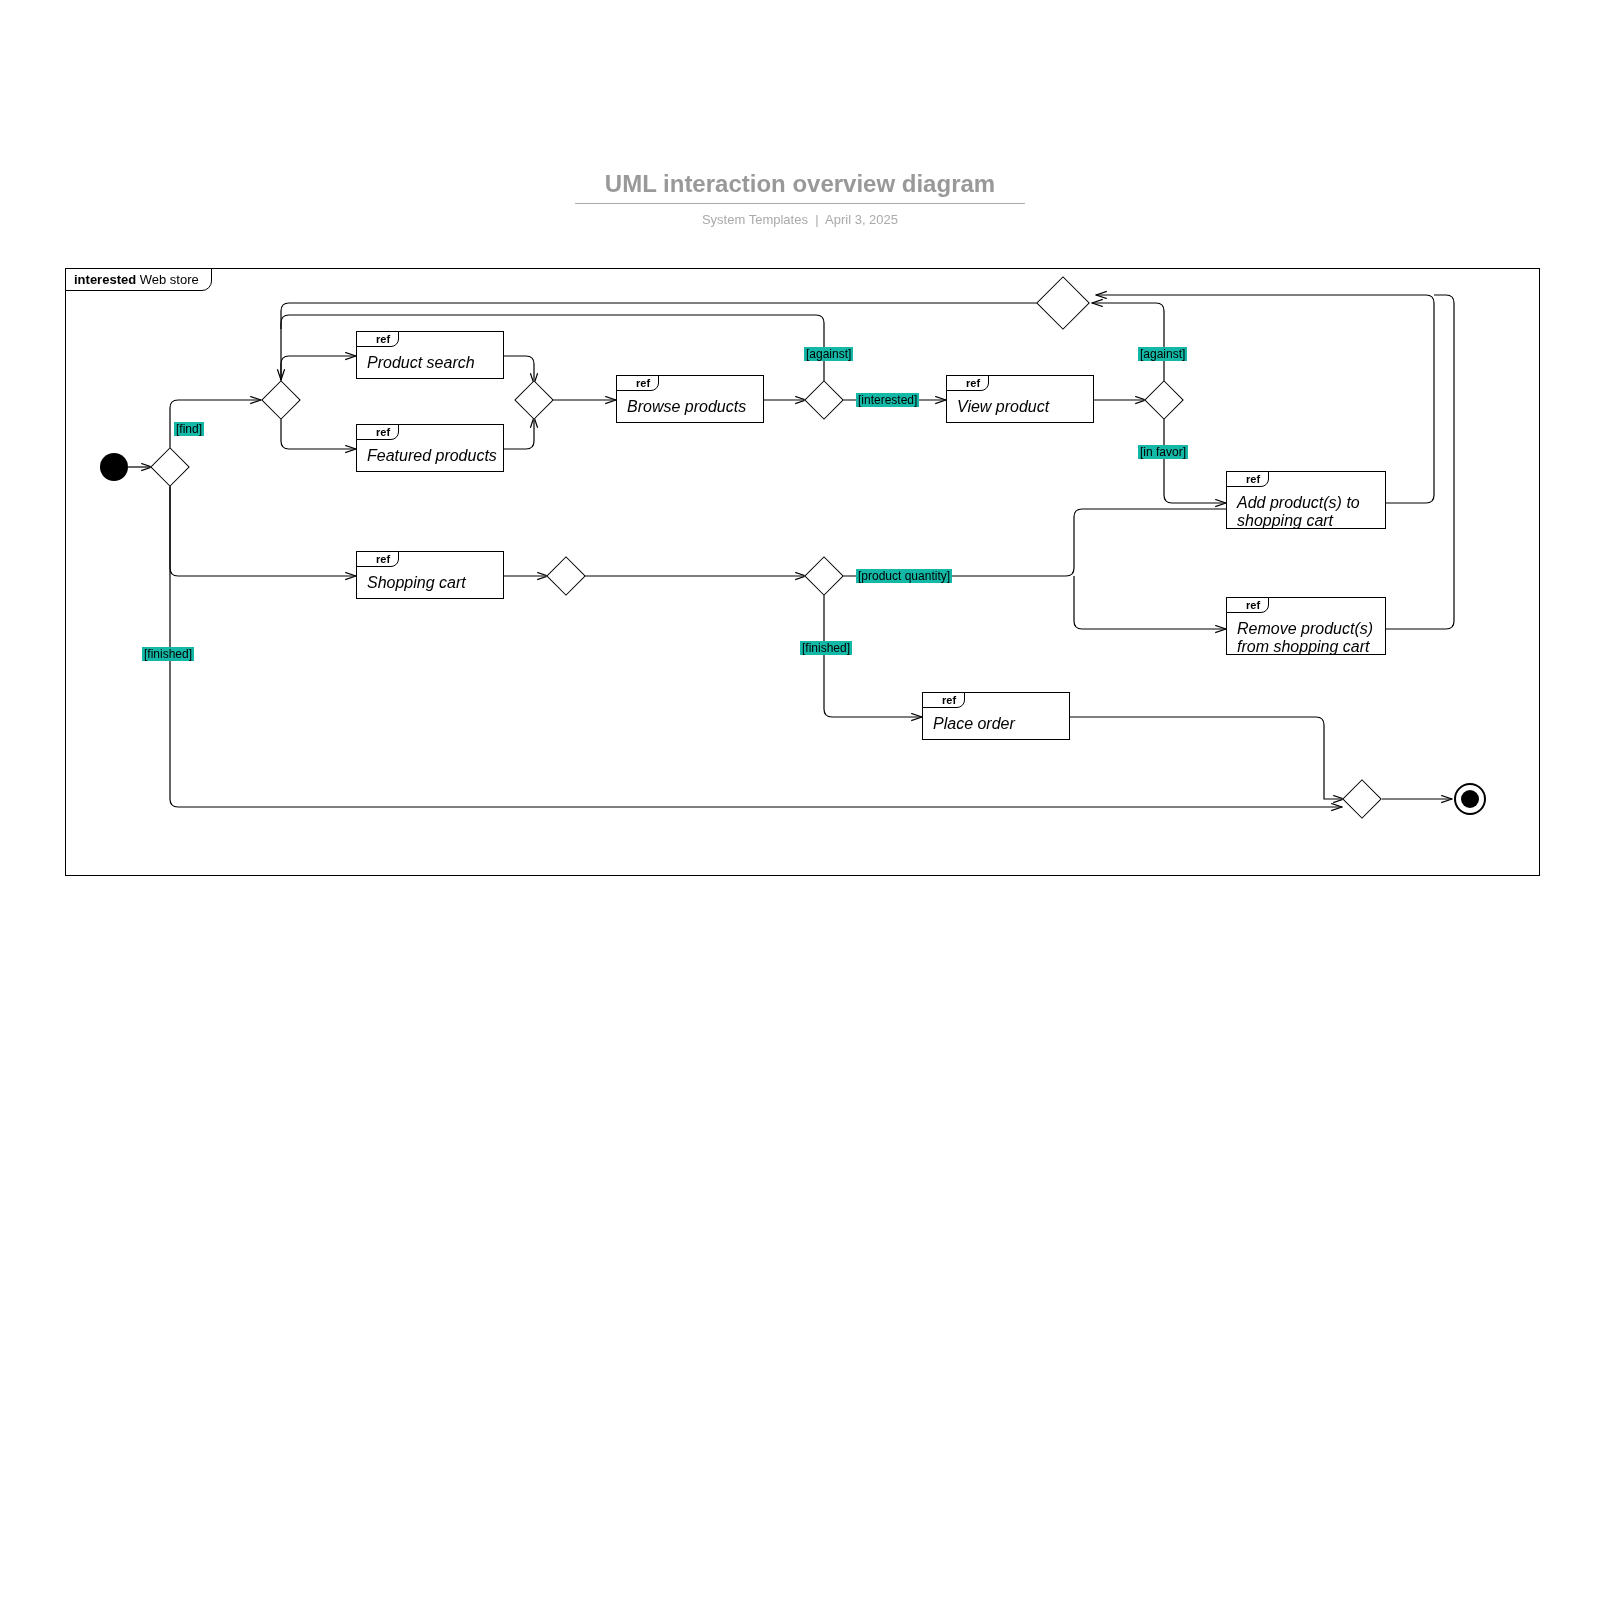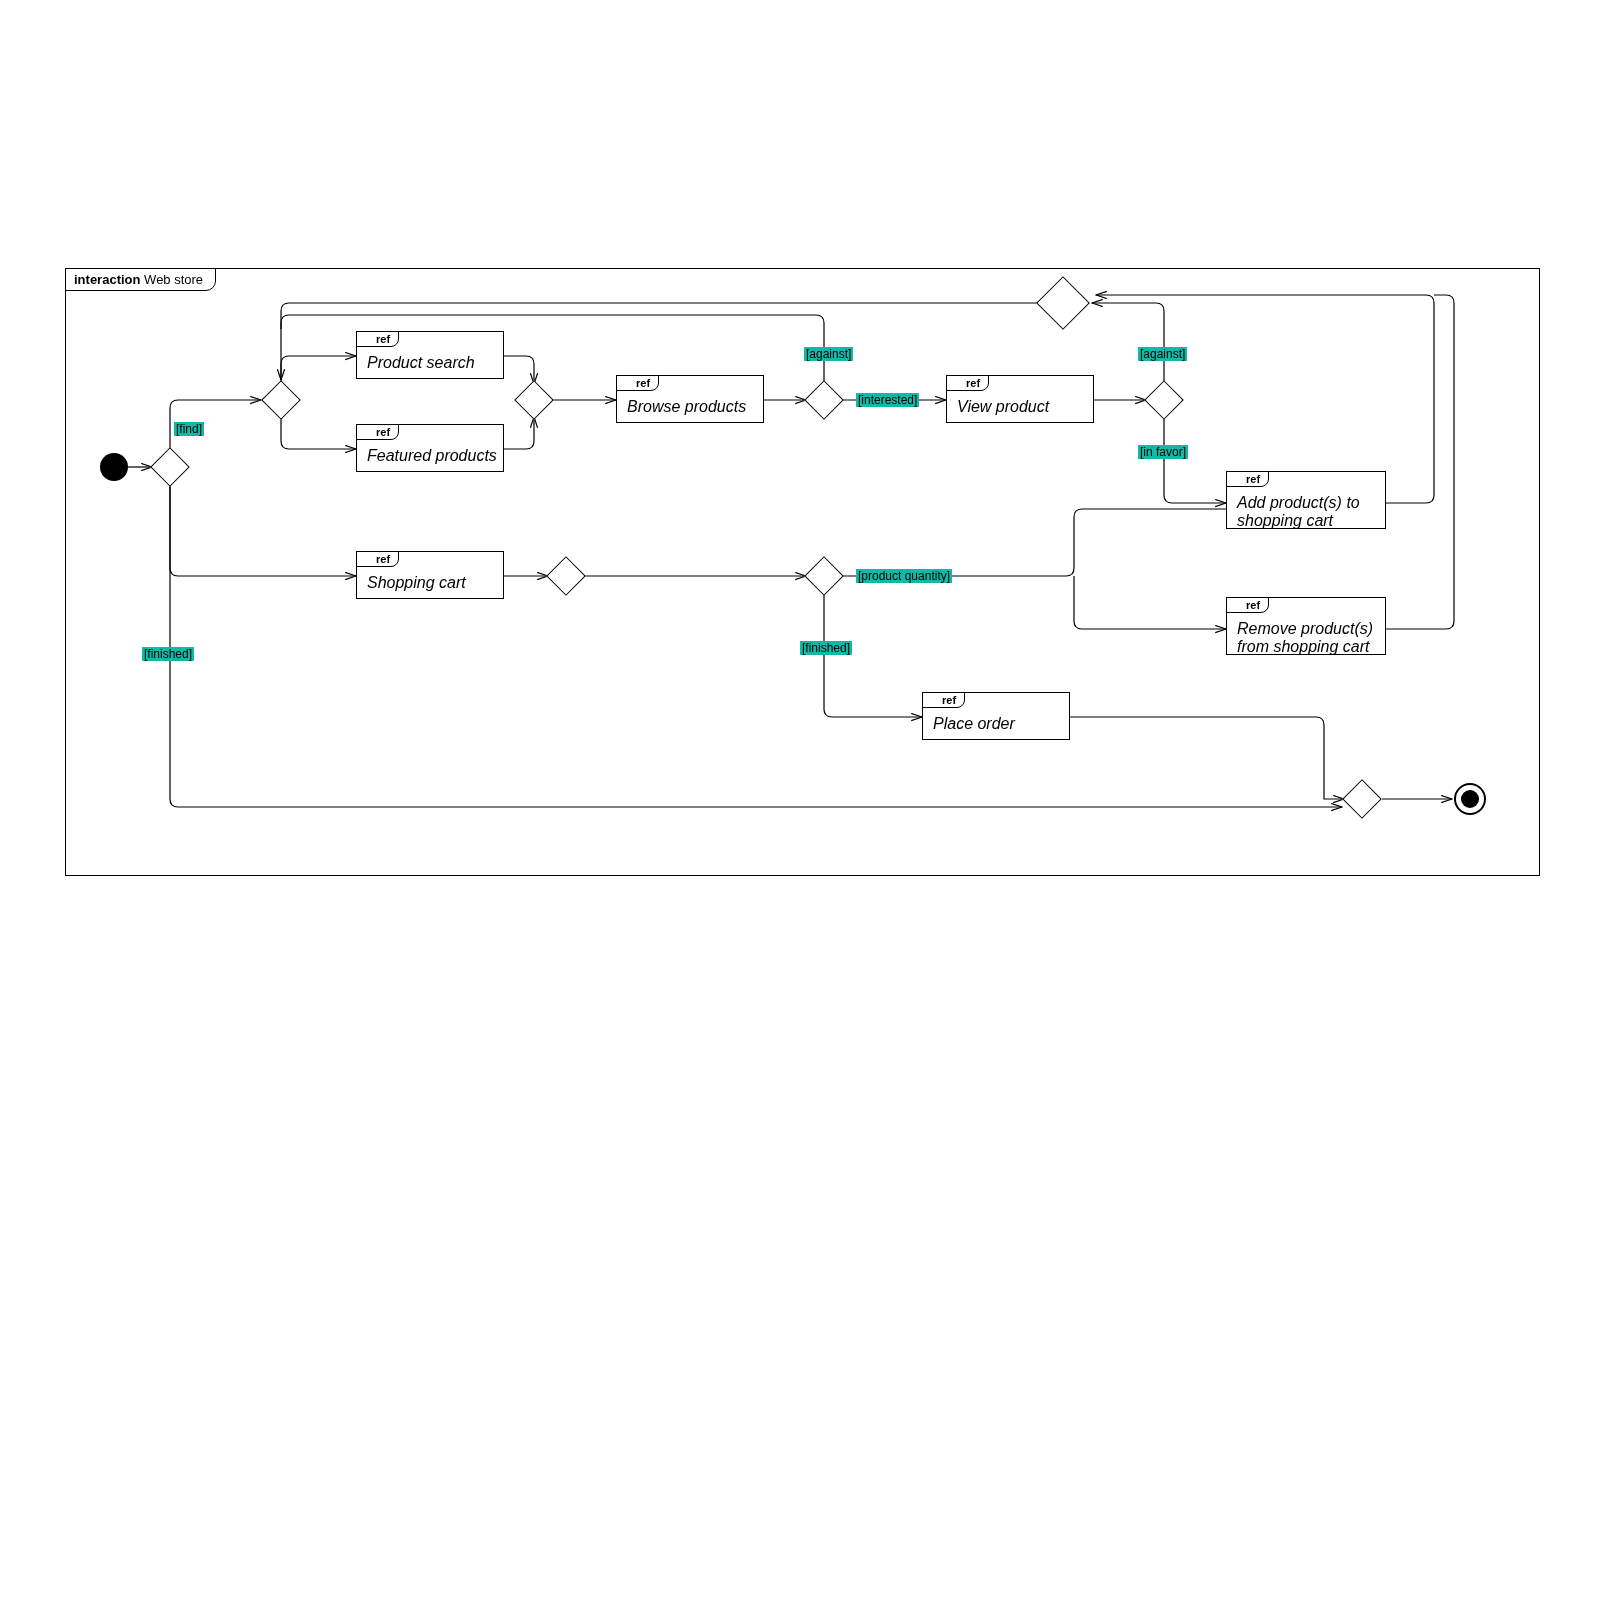--- a/index.html
+++ b/index.html
@@ -119,25 +119,31 @@
     position: absolute;
     left: 0; top: 0;
     width: 100%; height: 100%;
     pointer-events: none;
   }
 </style>
 </head>
 <body>
 
 <div class="header">
+  <div class="title">UML interaction overview diagram</div>
+  <div class="subtitle">
+    <span>System Templates</span>
+    &nbsp;|&nbsp;
+    <span>April 3, 2025</span>
+  </div>
 </div>
 
 <div class="frame">
   <div class="frame-tab">
-    <span class="bold">interaction</span>
+    <span class="bold">interested</span>
     <span>Web store</span>
   </div>
 
   <svg class="wires">
     <defs>
       <marker id="arrow" markerWidth="10" markerHeight="10" refX="9" refY="3" orient="auto" markerUnits="strokeWidth">
         <path d="M0,0 L9,3 L0,6" fill="none" stroke="#000" stroke-width="1"></path>
       </marker>
     </defs>
 

